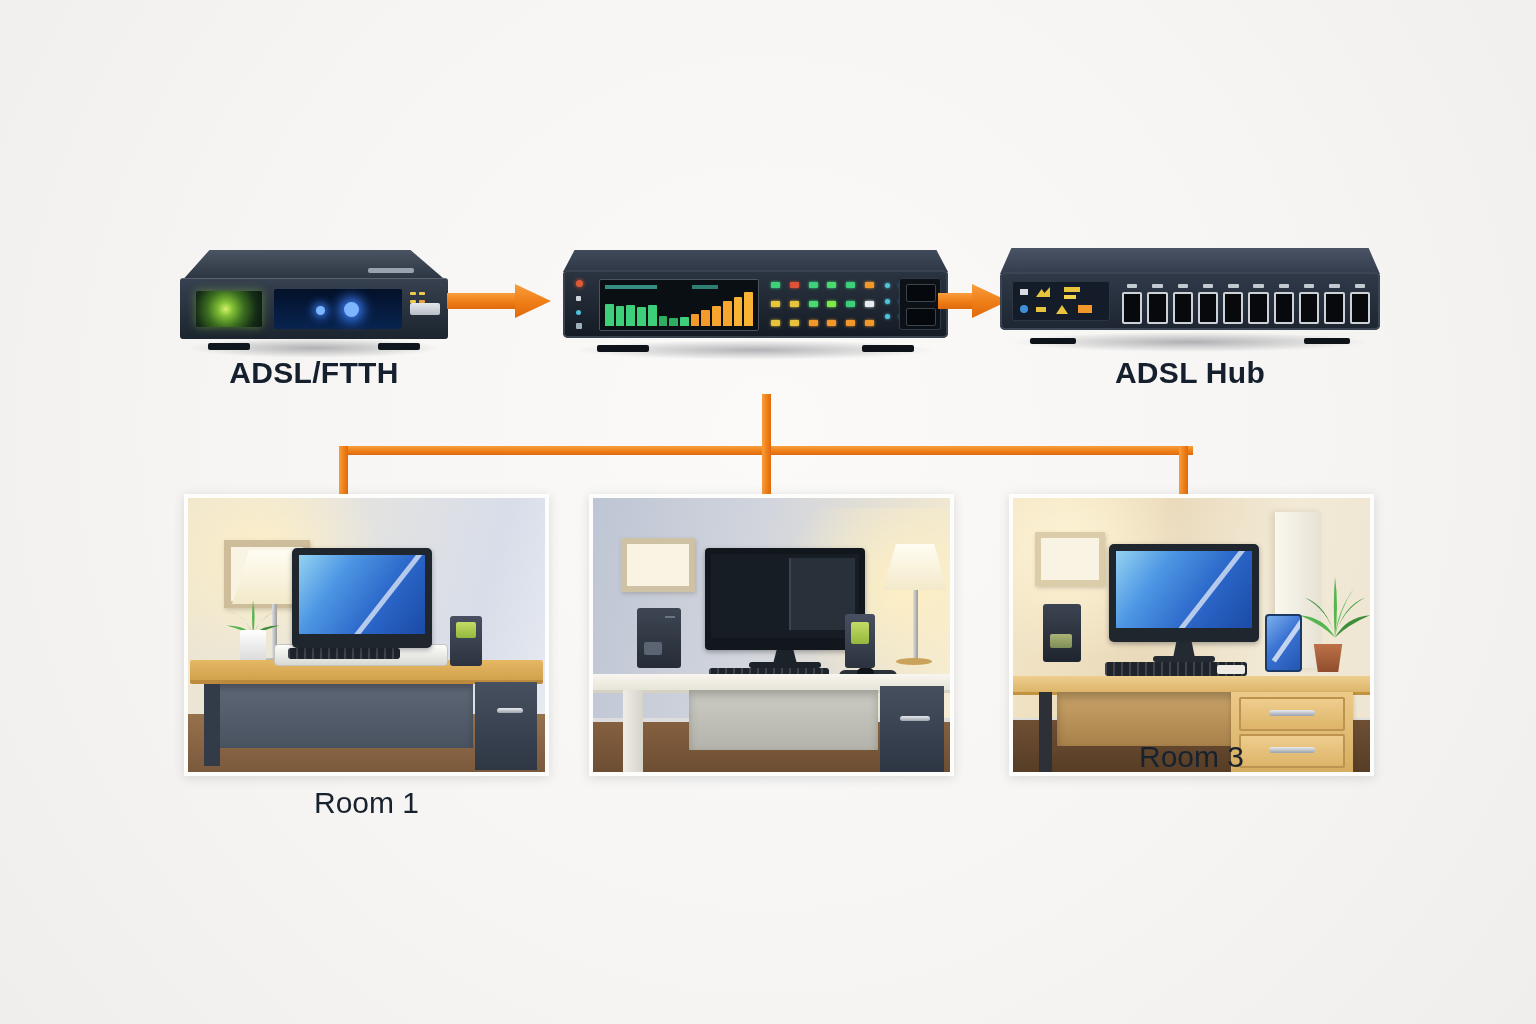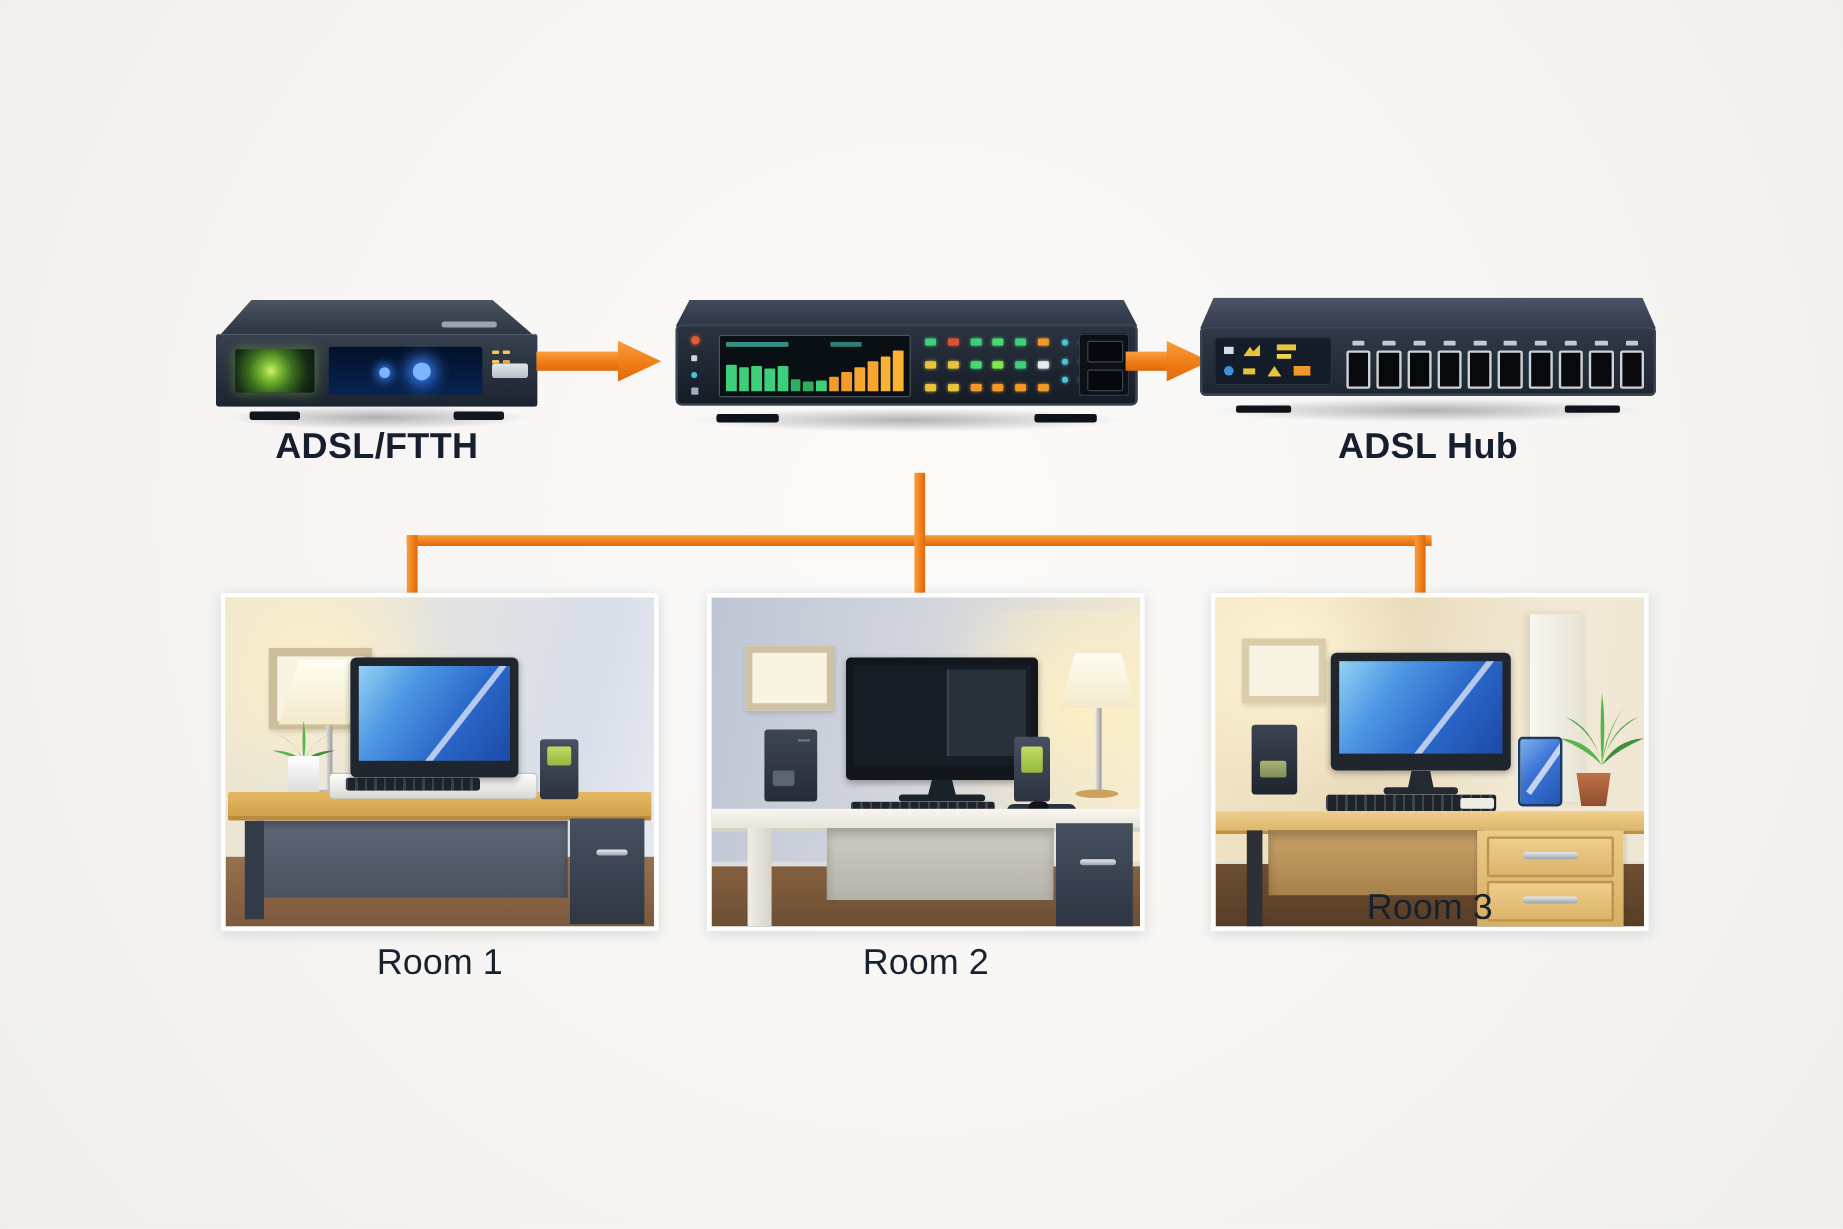--- a/index.html
+++ b/index.html
@@ -454,21 +454,20 @@
     <div class="lamp-shade"></div>
     <div class="lamp-stem"></div>
     <div class="lamp-base"></div>
     <div class="desk-top"></div>
     <div class="under"></div>
     <div class="deskleg leg-l"></div>
     <div class="cab-r">
       <span class="handle"></span>
     </div>
   </div>
-  <div class="room-label" style="left:589px;top:786px;">Room 2</div>
 
   <div class="room r3" style="left:1009px;top:494px;">
     <div class="wall"></div>
     <div class="glow"></div>
     <div class="floor"></div>
     <div class="pic-frame"></div>
     <div class="divider"></div>
     <svg class="abs plant-svg" viewBox="0 0 100 100">
       <path d="M50 92 Q42 58 12 42 Q40 52 50 92" fill="#3e8f3a"></path>
       <path d="M50 92 Q58 58 88 42 Q60 52 50 92" fill="#49a546"></path>

